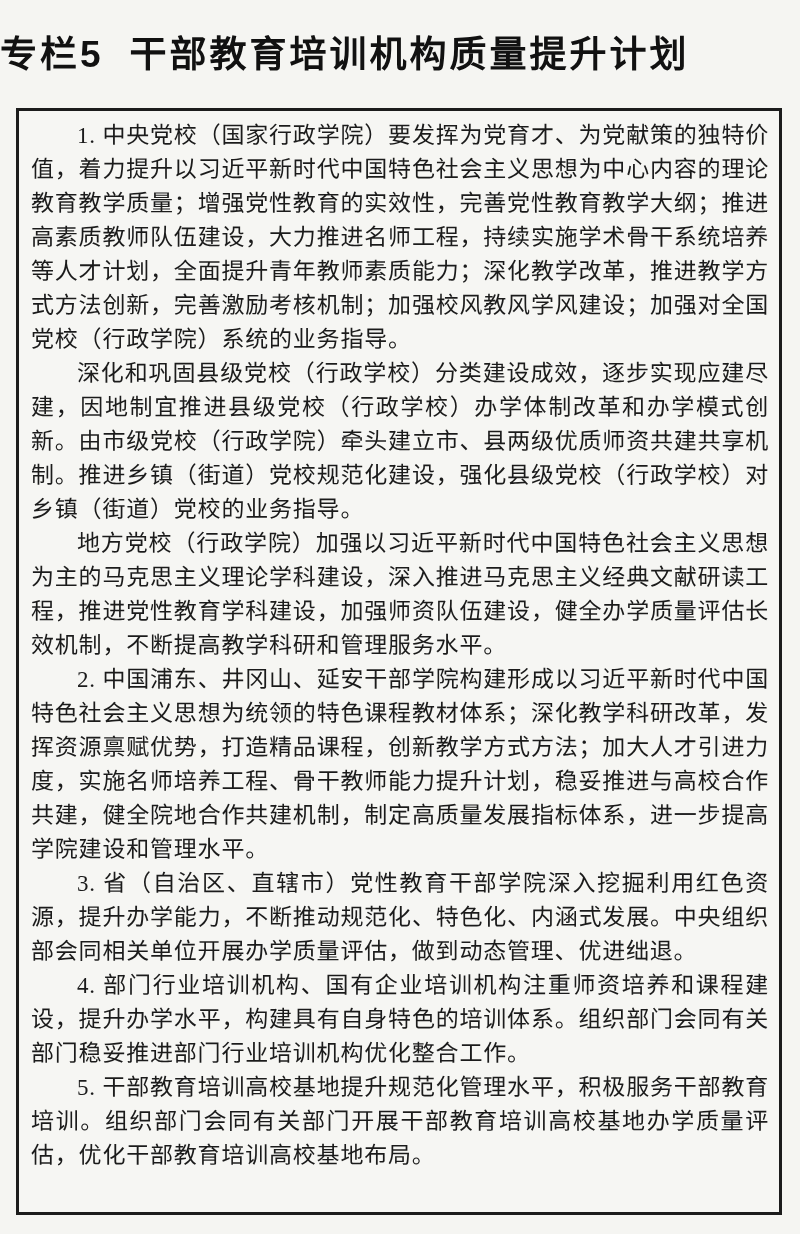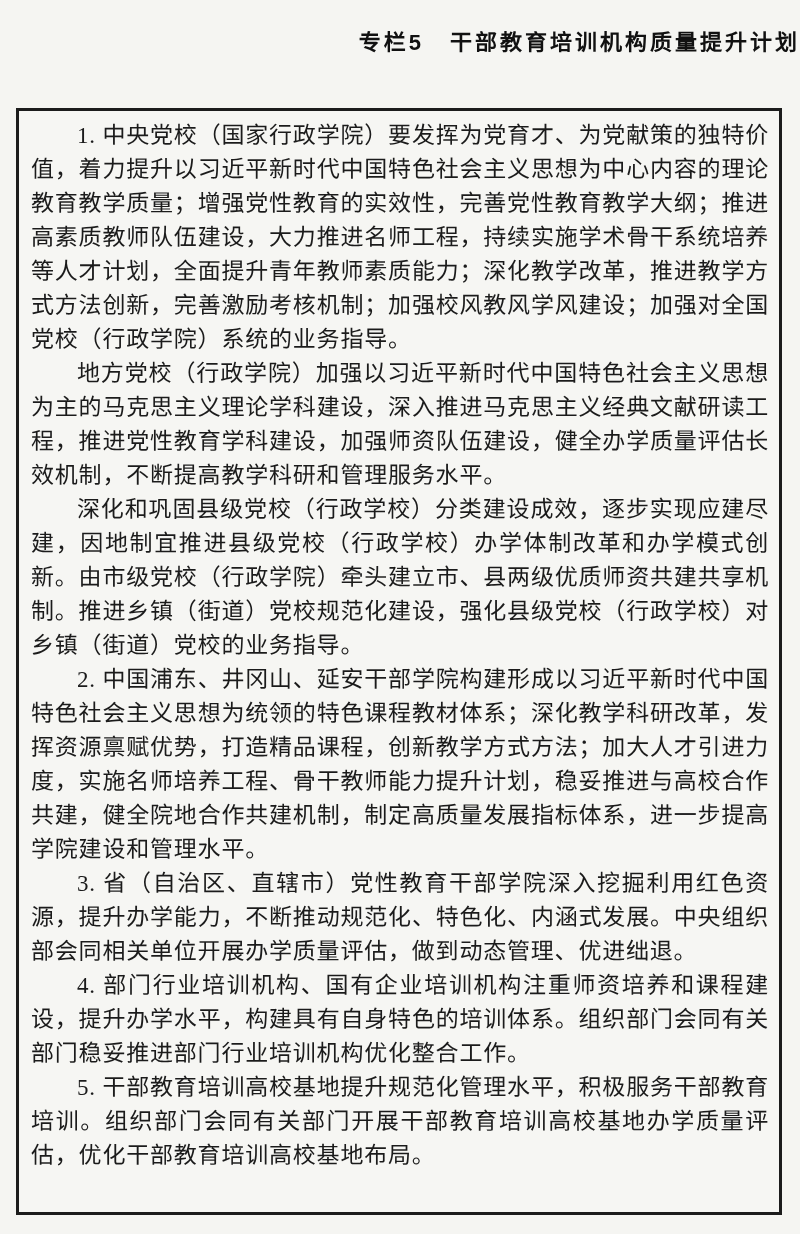--- a/index.html
+++ b/index.html
@@ -17,24 +17,24 @@
   }
   .page {
     position: absolute;
     inset: 0;
   }
   .page-title {
     position: absolute;
     top: 24px;
     left: 0;
     width: 100%;
-    text-align: right;
+    text-align: left;
     font-family: "Liberation Sans", sans-serif;
     font-weight: 700;
-    font-size: 22px;
+    font-size: 37px;
     letter-spacing: 3px;
     color: #111111;
     white-space: nowrap;
   }
   .page-title .title-label {
     margin-right: 26px;
   }
   .content-box {
     position: absolute;
     left: 16px;
@@ -60,21 +60,21 @@
 <body>
 
 <div class="page">
 
   <div class="page-title">
     <span class="title-label">专栏5</span><span>干部教育培训机构质量提升计划</span>
   </div>
 
   <div class="content-box">
     <p>1. 中央党校（国家行政学院）要发挥为党育才、为党献策的独特价值，着力提升以习近平新时代中国特色社会主义思想为中心内容的理论教育教学质量；增强党性教育的实效性，完善党性教育教学大纲；推进高素质教师队伍建设，大力推进名师工程，持续实施学术骨干系统培养等人才计划，全面提升青年教师素质能力；深化教学改革，推进教学方式方法创新，完善激励考核机制；加强校风教风学风建设；加强对全国党校（行政学院）系统的业务指导。</p>
+    <p>深化和巩固县级党校（行政学校）分类建设成效，逐步实现应建尽建，因地制宜推进县级党校（行政学校）办学体制改革和办学模式创新。由市级党校（行政学院）牵头建立市、县两级优质师资共建共享机制。推进乡镇（街道）党校规范化建设，强化县级党校（行政学校）对乡镇（街道）党校的业务指导。</p>
     <p>地方党校（行政学院）加强以习近平新时代中国特色社会主义思想为主的马克思主义理论学科建设，深入推进马克思主义经典文献研读工程，推进党性教育学科建设，加强师资队伍建设，健全办学质量评估长效机制，不断提高教学科研和管理服务水平。</p>
-    <p>深化和巩固县级党校（行政学校）分类建设成效，逐步实现应建尽建，因地制宜推进县级党校（行政学校）办学体制改革和办学模式创新。由市级党校（行政学院）牵头建立市、县两级优质师资共建共享机制。推进乡镇（街道）党校规范化建设，强化县级党校（行政学校）对乡镇（街道）党校的业务指导。</p>
     <p>2. 中国浦东、井冈山、延安干部学院构建形成以习近平新时代中国特色社会主义思想为统领的特色课程教材体系；深化教学科研改革，发挥资源禀赋优势，打造精品课程，创新教学方式方法；加大人才引进力度，实施名师培养工程、骨干教师能力提升计划，稳妥推进与高校合作共建，健全院地合作共建机制，制定高质量发展指标体系，进一步提高学院建设和管理水平。</p>
     <p>3. 省（自治区、直辖市）党性教育干部学院深入挖掘利用红色资源，提升办学能力，不断推动规范化、特色化、内涵式发展。中央组织部会同相关单位开展办学质量评估，做到动态管理、优进绌退。</p>
     <p>4. 部门行业培训机构、国有企业培训机构注重师资培养和课程建设，提升办学水平，构建具有自身特色的培训体系。组织部门会同有关部门稳妥推进部门行业培训机构优化整合工作。</p>
     <p>5. 干部教育培训高校基地提升规范化管理水平，积极服务干部教育培训。组织部门会同有关部门开展干部教育培训高校基地办学质量评估，优化干部教育培训高校基地布局。</p>
   </div>
 
 </div>
 
 </body></html>

